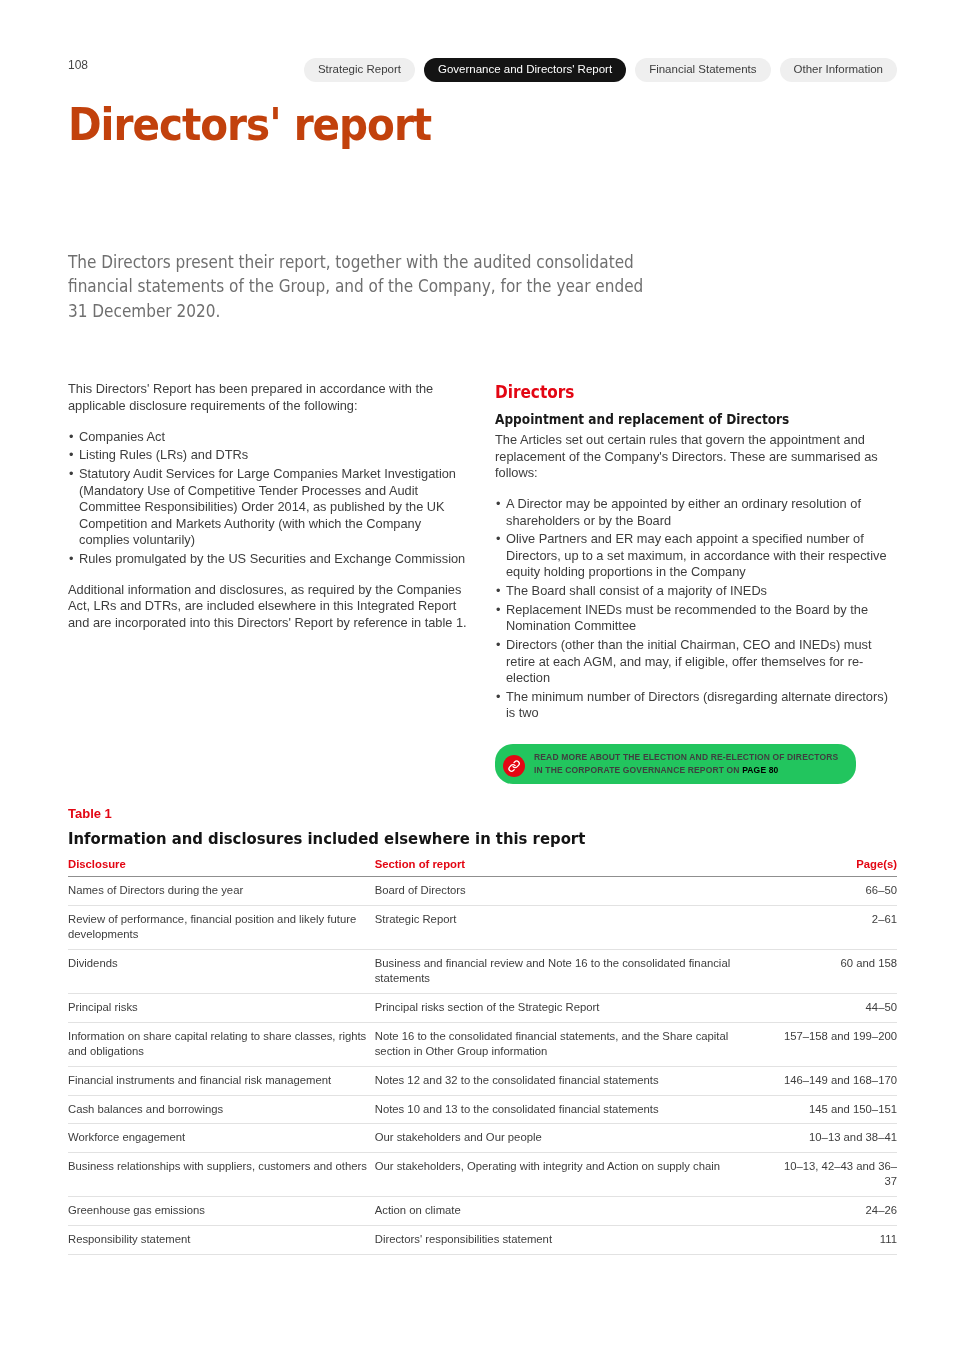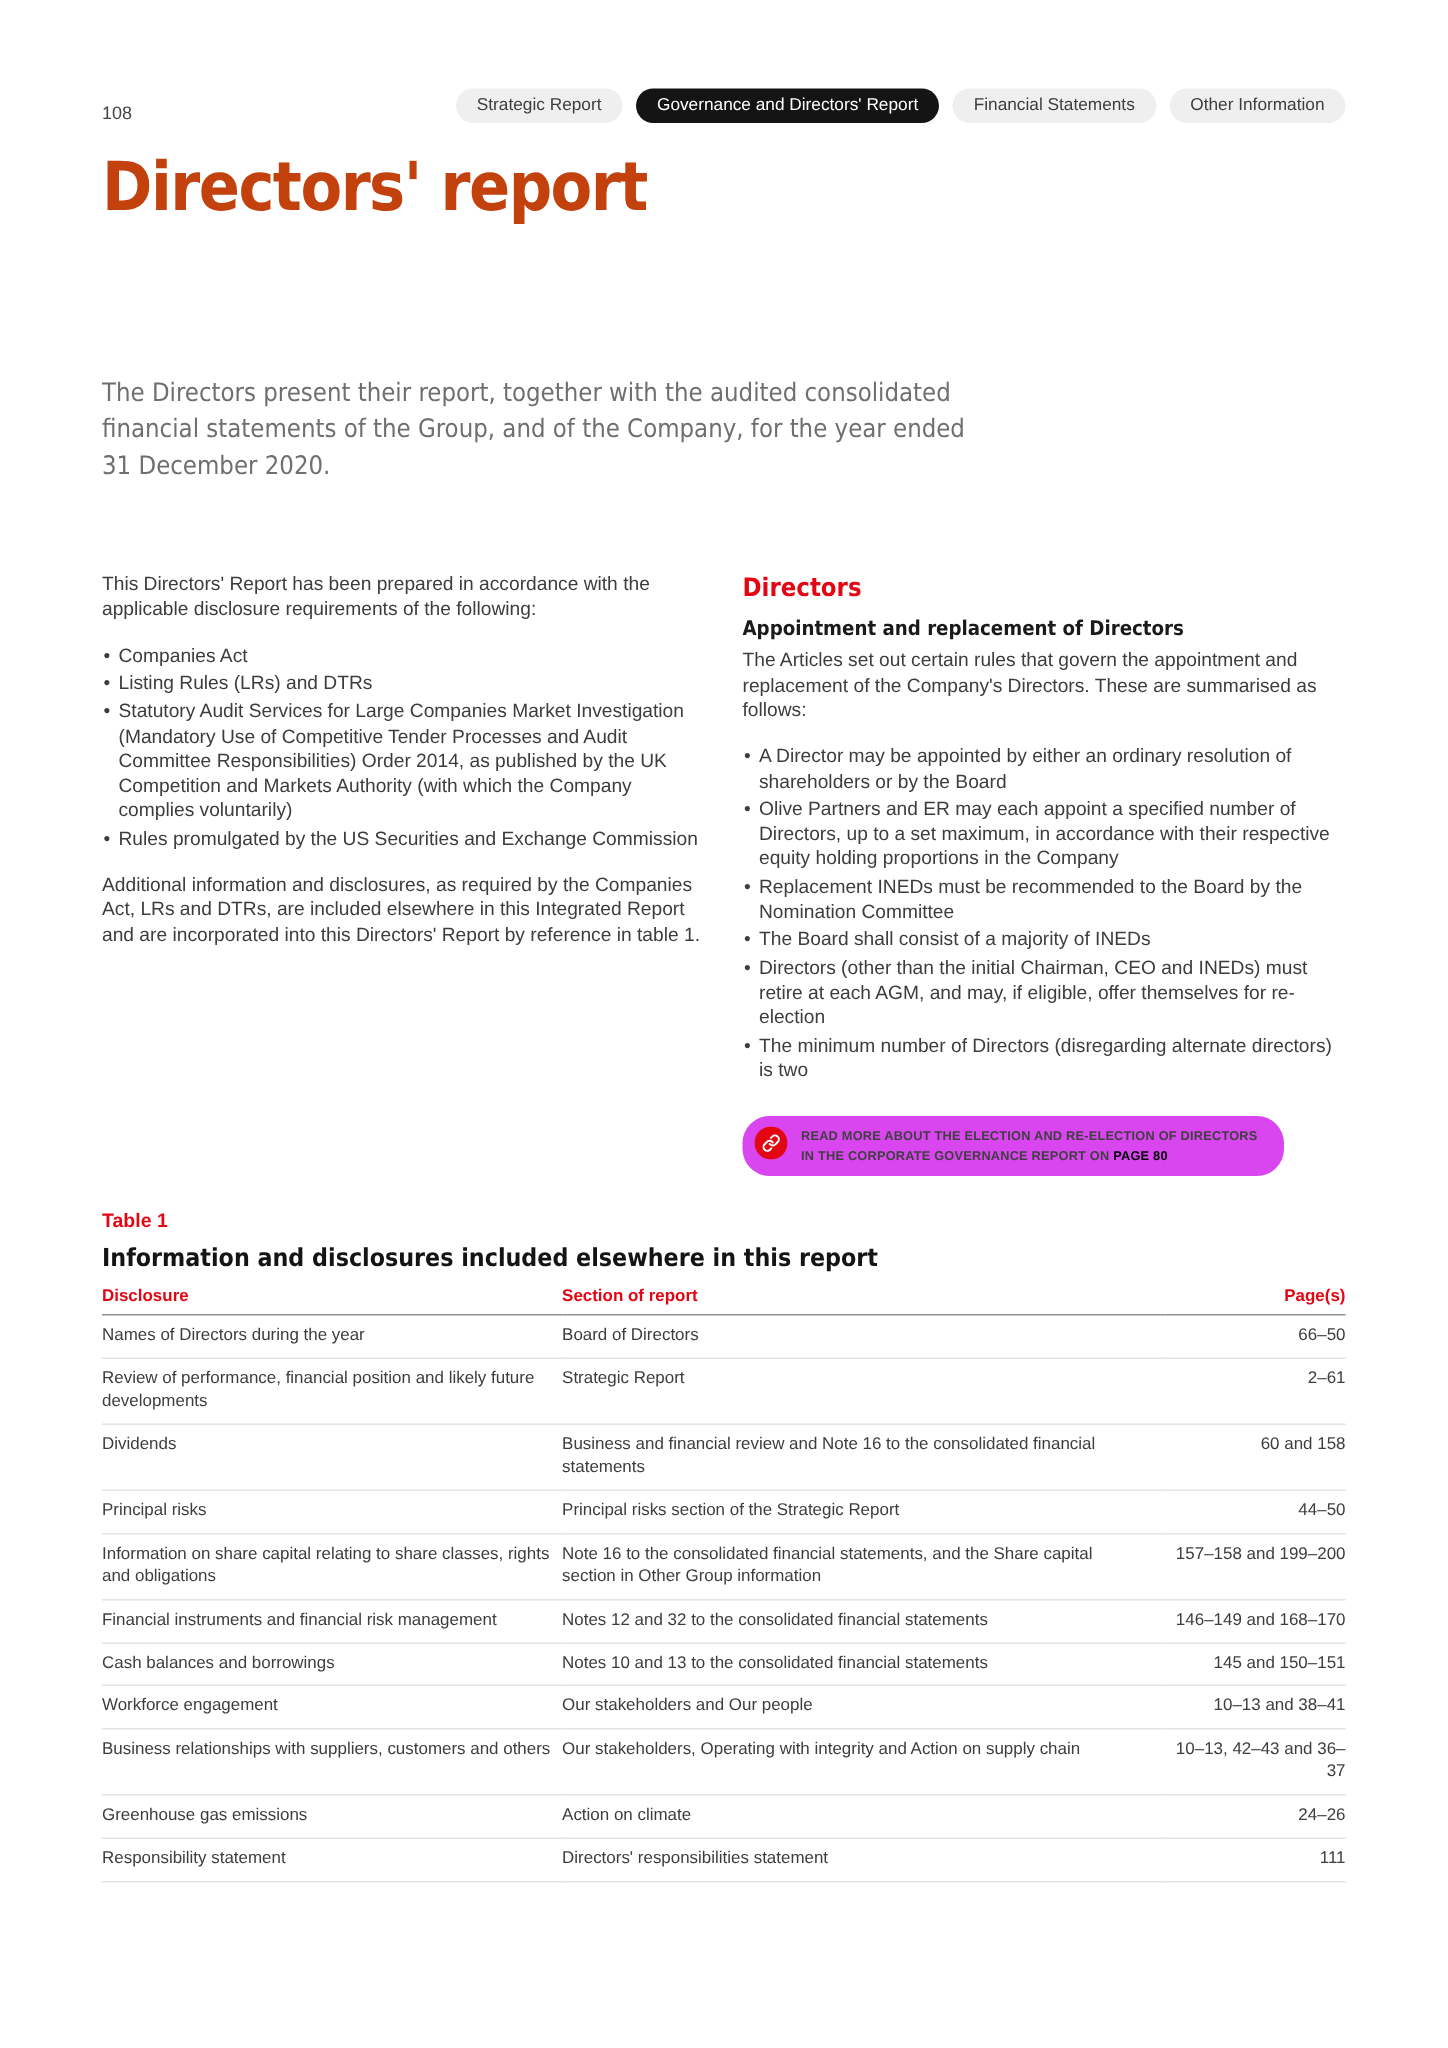--- a/index.html
+++ b/index.html
@@ -6,21 +6,21 @@
   html,body { background:#ffffff; }
   body {
     width:965px; height:1365px; overflow:hidden;
     font-family:"Liberation Sans", sans-serif;
     color:#3d3d3d;
     position:relative;
   }
   .page { padding:58px 68px 0 68px; }
 
   
-  .topbar { display:flex; justify-content:space-between; align-items:flex-end; height:24px; }
+  .topbar { display:flex; justify-content:space-between; align-items:flex-start; height:24px; }
   .page-num { font-size:12px; color:#454545; }
   .tabs { display:flex; gap:9px; }
   .tab {
     font-size:11.5px; line-height:1; padding:6px 14px; border-radius:12px;
     background:#efefef; color:#3d3d3d; white-space:nowrap; cursor:pointer;
   }
   .tab.active { background:#141414; color:#ffffff; }
 
   
   h1.title {
@@ -50,22 +50,22 @@
     color:var(--accent,#e30613); font-size:17px; font-weight:700; margin-bottom:7px;
     font-family:"DejaVu Sans","Liberation Sans",sans-serif; font-stretch:condensed;
   }
   .subheading {
     font-size:13.5px; font-weight:700; color:#1a1a1a; margin-bottom:4px;
     font-family:"DejaVu Sans","Liberation Sans",sans-serif; font-stretch:condensed;
   }
 
   
   .callout {
-    display:inline-flex; align-items:flex-start; gap:9px;
-    background:#d946ef; border-radius:18px;
+    display:inline-flex; align-items:flex-end; gap:9px;
+    background:#22c55e; border-radius:18px;
     padding:7px 18px 7px 8px; margin-top:8px; cursor:pointer;
   }
   .callout-icon { width:22px; height:22px; flex:none; display:block; }
   .callout-text {
     font-size:8.5px; font-weight:700; line-height:1.55;
     color:#3f3f3f; letter-spacing:0.15px; text-transform:uppercase;
   }
   .callout-text .page-ref { color:#000000; }
 
   
@@ -122,22 +122,22 @@
       <p>Additional information and disclosures, as required by the Companies Act, LRs and DTRs, are included elsewhere in this Integrated Report and are incorporated into this Directors' Report by reference in table 1.</p>
     </div>
 
     <div class="col">
       <h2 class="red-heading">Directors</h2>
       <h3 class="subheading">Appointment and replacement of Directors</h3>
       <p>The Articles set out certain rules that govern the appointment and replacement of the Company's Directors. These are summarised as follows:</p>
       <ul class="bullets">
         <li>A Director may be appointed by either an ordinary resolution of shareholders or by the Board</li>
         <li>Olive Partners and ER may each appoint a specified number of Directors, up to a set maximum, in accordance with their respective equity holding proportions in the Company</li>
+        <li>The Board shall consist of a majority of INEDs</li>
         <li>Replacement INEDs must be recommended to the Board by the Nomination Committee</li>
-        <li>The Board shall consist of a majority of INEDs</li>
         <li>Directors (other than the initial Chairman, CEO and INEDs) must retire at each AGM, and may, if eligible, offer themselves for re-election</li>
         <li>The minimum number of Directors (disregarding alternate directors) is two</li>
       </ul>
 
       <div class="callout">
         <svg class="callout-icon" viewBox="0 0 24 24" aria-hidden="true">
           <circle cx="12" cy="12" r="12" fill="#e30613"></circle>
           <g transform="translate(5.4,5.4) scale(0.56)" fill="none" stroke="#ffffff" stroke-width="2.6" stroke-linecap="round" stroke-linejoin="round">
             <path d="M10 13a5 5 0 0 0 7.54.54l3-3a5 5 0 0 0-7.07-7.07l-1.72 1.71"></path>
             <path d="M14 11a5 5 0 0 0-7.54-.54l-3 3a5 5 0 0 0 7.07 7.07l1.71-1.71"></path>

